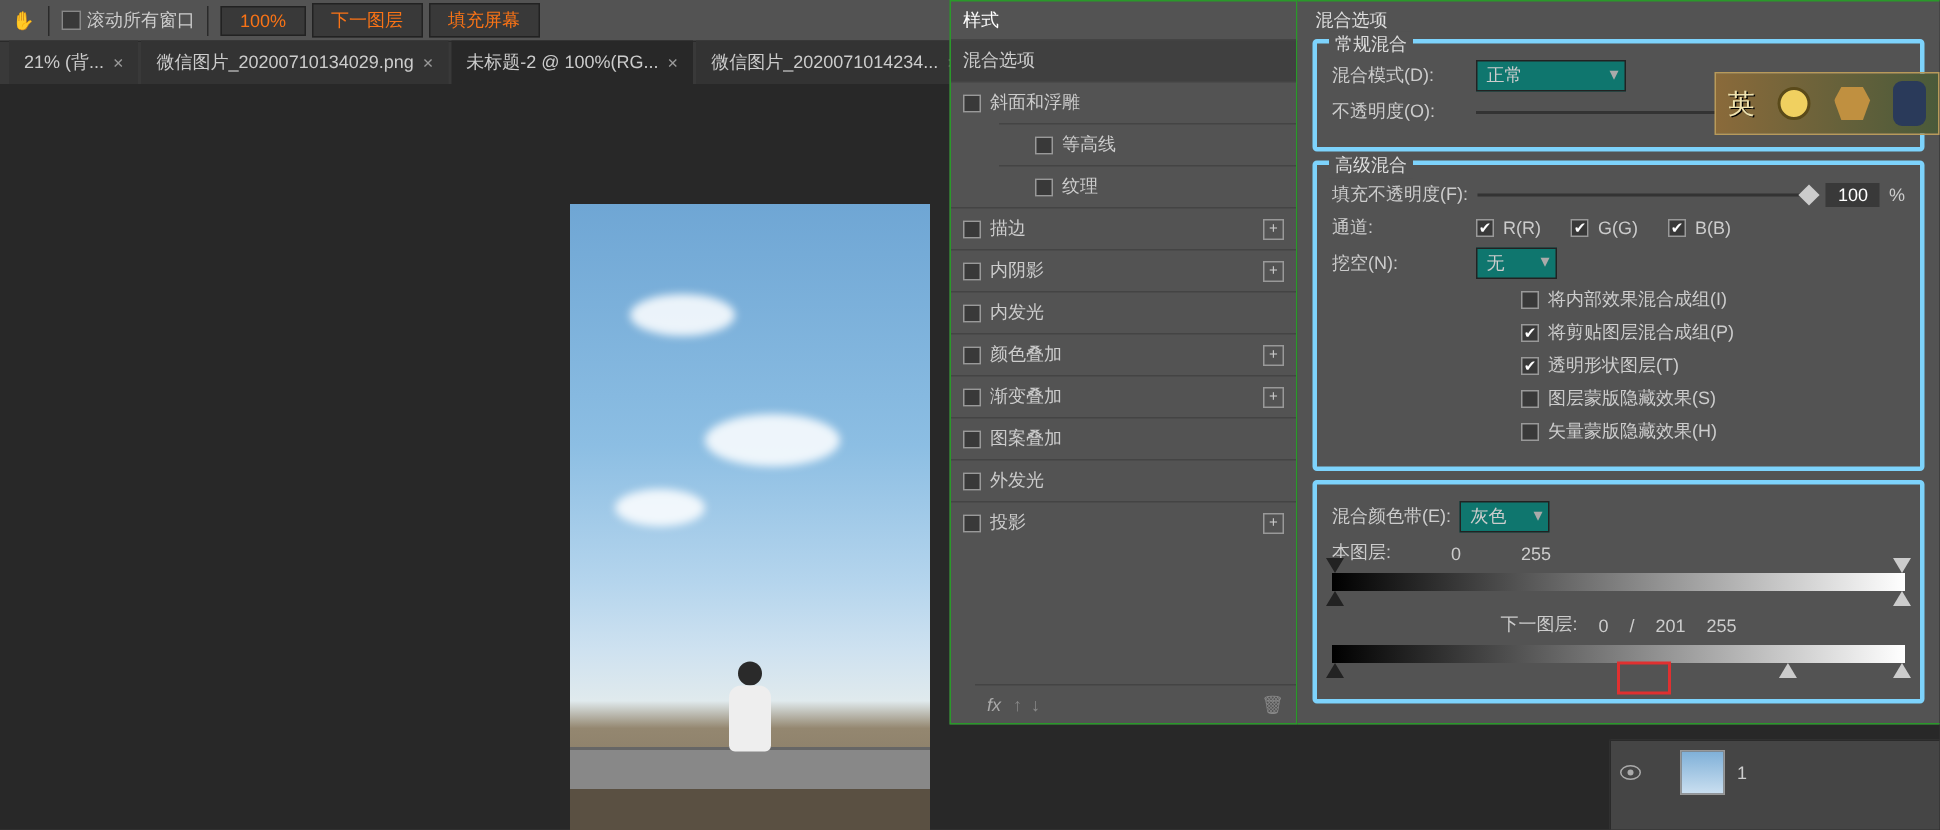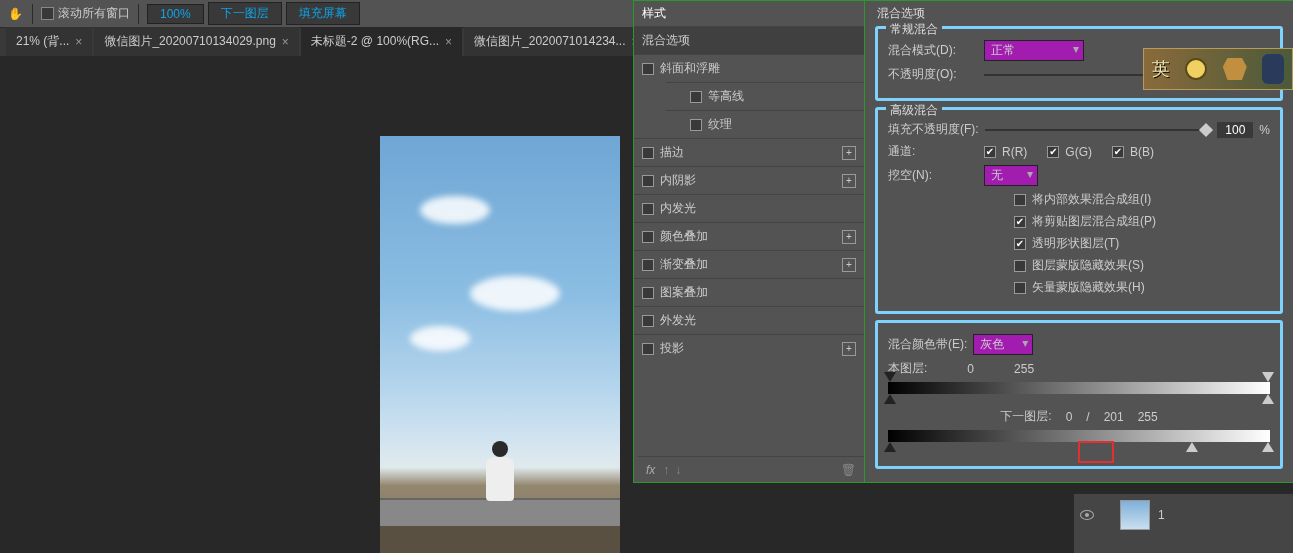--- a/index.html
+++ b/index.html
@@ -1,20 +1,20 @@
 <!DOCTYPE html>
 <html><head>
 <meta charset="utf-8">
 <style>
 *{margin:0;padding:0;box-sizing:border-box;font-family:"Microsoft YaHei",sans-serif;font-size:12px;}
 body{background:#393939;width:1293px;height:553px;overflow:hidden;color:#ccc;}
 .toolbar{height:28px;background:#535353;display:flex;align-items:center;padding:0 8px;gap:4px;border-bottom:1px solid #2a2a2a;}
 .tool-icon{width:16px;height:16px;display:flex;align-items:center;justify-content:center;}
 .checkbox{width:13px;height:13px;background:#393939;border:1px solid #888;}
-.btn{background:#393939;color:#0ea5e9;padding:2px 12px;border:1px solid #222;cursor:pointer;}
+.btn{background:#393939;color:#f97316;padding:2px 12px;border:1px solid #222;cursor:pointer;}
 .divider{width:1px;height:20px;background:#2a2a2a;margin:0 4px;}
 .tabs{height:28px;background:#393939;display:flex;align-items:flex-end;padding-left:6px;}
 .tab{padding:6px 10px;background:#333;color:#ccc;margin-right:2px;display:flex;align-items:center;gap:6px;font-size:11px;cursor:pointer;}
 .tab.active{background:#282828;}
 .close-x{color:#999;font-size:12px;}
 .canvas-area{position:absolute;top:56px;left:0;right:0;bottom:0;background:#282828;}
 .image-preview{position:absolute;left:380px;top:80px;width:240px;height:460px;background:linear-gradient(180deg,#6fa6d4 0%,#8cbee3 35%,#b5d5ed 55%,#cfe2f0 65%,#e0eaed 72%,#948770 76%,#6d6250 100%);overflow:hidden;}
 .cloud{position:absolute;background:rgba(255,255,255,0.85);border-radius:50%;filter:blur(3px);}
 .cloud.c1{width:70px;height:28px;top:60px;left:40px;}
 .cloud.c2{width:90px;height:35px;top:140px;left:90px;}
@@ -26,32 +26,32 @@
 .ground{position:absolute;bottom:0;left:0;right:0;height:70px;background:#5a5042;}
 
 
 .dialog-styles{position:absolute;top:0;left:633px;width:232px;height:483px;background:#535353;border:1px solid #2a992a;z-index:10;}
 .ds-header{padding:4px 8px;color:#fff;}
 .style-row{padding:5px 8px;display:flex;align-items:center;gap:6px;border-top:1px solid #444;position:relative;}
 .style-row.selected{background:#404040;}
 .style-row.indent{padding-left:24px;margin-left:32px;}
 .style-row .cb{width:12px;height:12px;border:1px solid #999;background:#393939;}
 .plus-box{position:absolute;right:8px;width:14px;height:14px;border:1px solid #999;display:flex;align-items:center;justify-content:center;font-size:10px;}
-.ds-footer{position:absolute;bottom:0;left:4px;right:0;height:26px;display:flex;align-items:center;padding:0 8px;border-top:1px solid #444;}
+.ds-footer{position:absolute;bottom:0;left:16px;right:0;height:26px;display:flex;align-items:center;padding:0 8px;border-top:1px solid #444;}
 .ds-footer .fx{font-style:italic;color:#aaa;}
 .ds-footer .arrows{margin-left:8px;display:flex;gap:6px;color:#888;}
 .ds-footer .trash{margin-left:auto;color:#888;}
 
 
 .dialog-blend{position:absolute;top:0;left:865px;width:428px;height:483px;background:#535353;border-top:1px solid #2a992a;border-bottom:1px solid #2a992a;z-index:10;padding:4px 10px;}
 .fieldset{border:3px solid #7dd3fc;border-radius:3px;padding:6px 10px 10px;margin-bottom:6px;position:relative;}
 .fieldset-title{position:absolute;top:-8px;left:8px;background:#535353;padding:0 4px;color:#ddd;}
 .row{display:flex;align-items:center;margin:5px 0;gap:6px;}
 .label-right{text-align:left;min-width:90px;}
-.select{background:#a21caf;border:1px solid #222;color:#ccc;padding:1px 18px 1px 6px;position:relative;}
+.select{background:#0f766e;border:1px solid #222;color:#ccc;padding:1px 18px 1px 6px;position:relative;}
 .select::after{content:"▾";position:absolute;right:4px;color:#aaa;}
 .slider-track{flex:1;height:14px;position:relative;display:flex;align-items:center;}
 .slider-line{height:2px;background:#333;flex:1;}
 .slider-thumb{position:absolute;width:10px;height:10px;background:#ccc;transform:rotate(45deg);top:2px;}
 .num-input{background:#393939;color:#fff;width:36px;text-align:center;padding:1px;}
 .num-input.sel{background:#1473e6;}
 .cb2{width:12px;height:12px;border:1px solid #999;background:#393939;display:inline-flex;align-items:center;justify-content:center;color:#fff;font-size:10px;}
 .cb2.checked::before{content:"✔";}
 .blend-if{}
 .gradient-bar{height:12px;background:linear-gradient(90deg,#000,#fff);position:relative;margin:2px 0 14px;}

